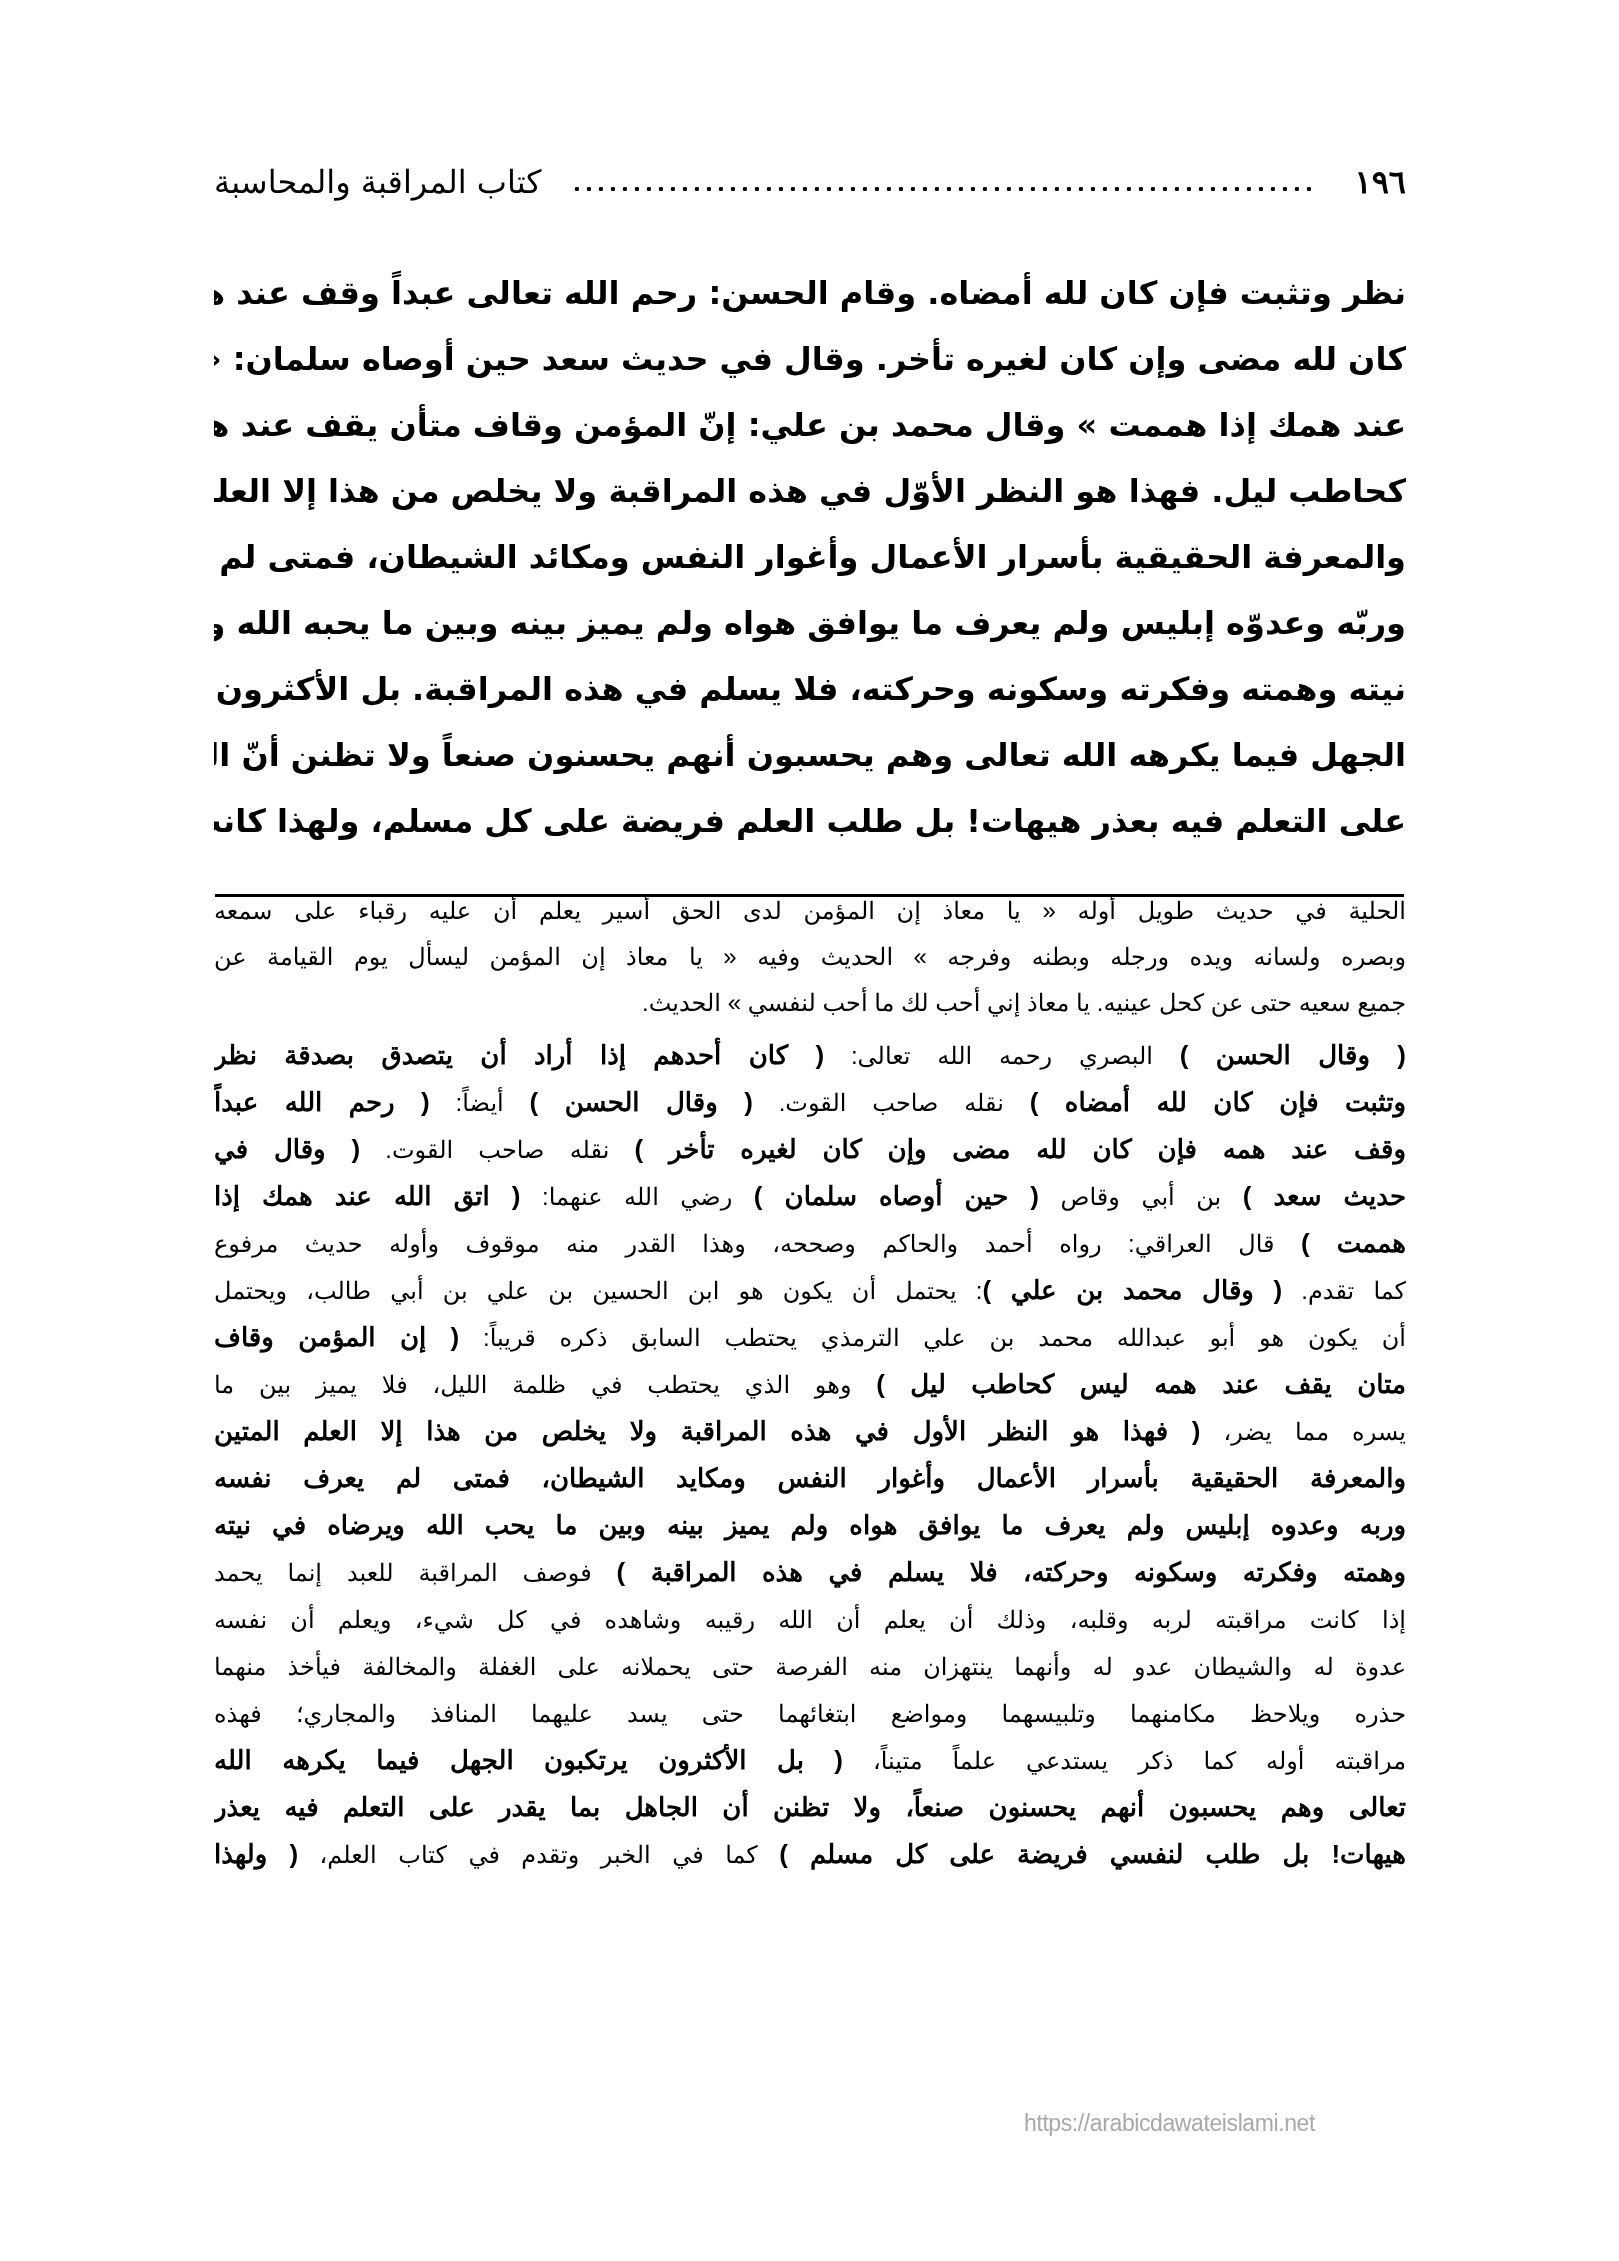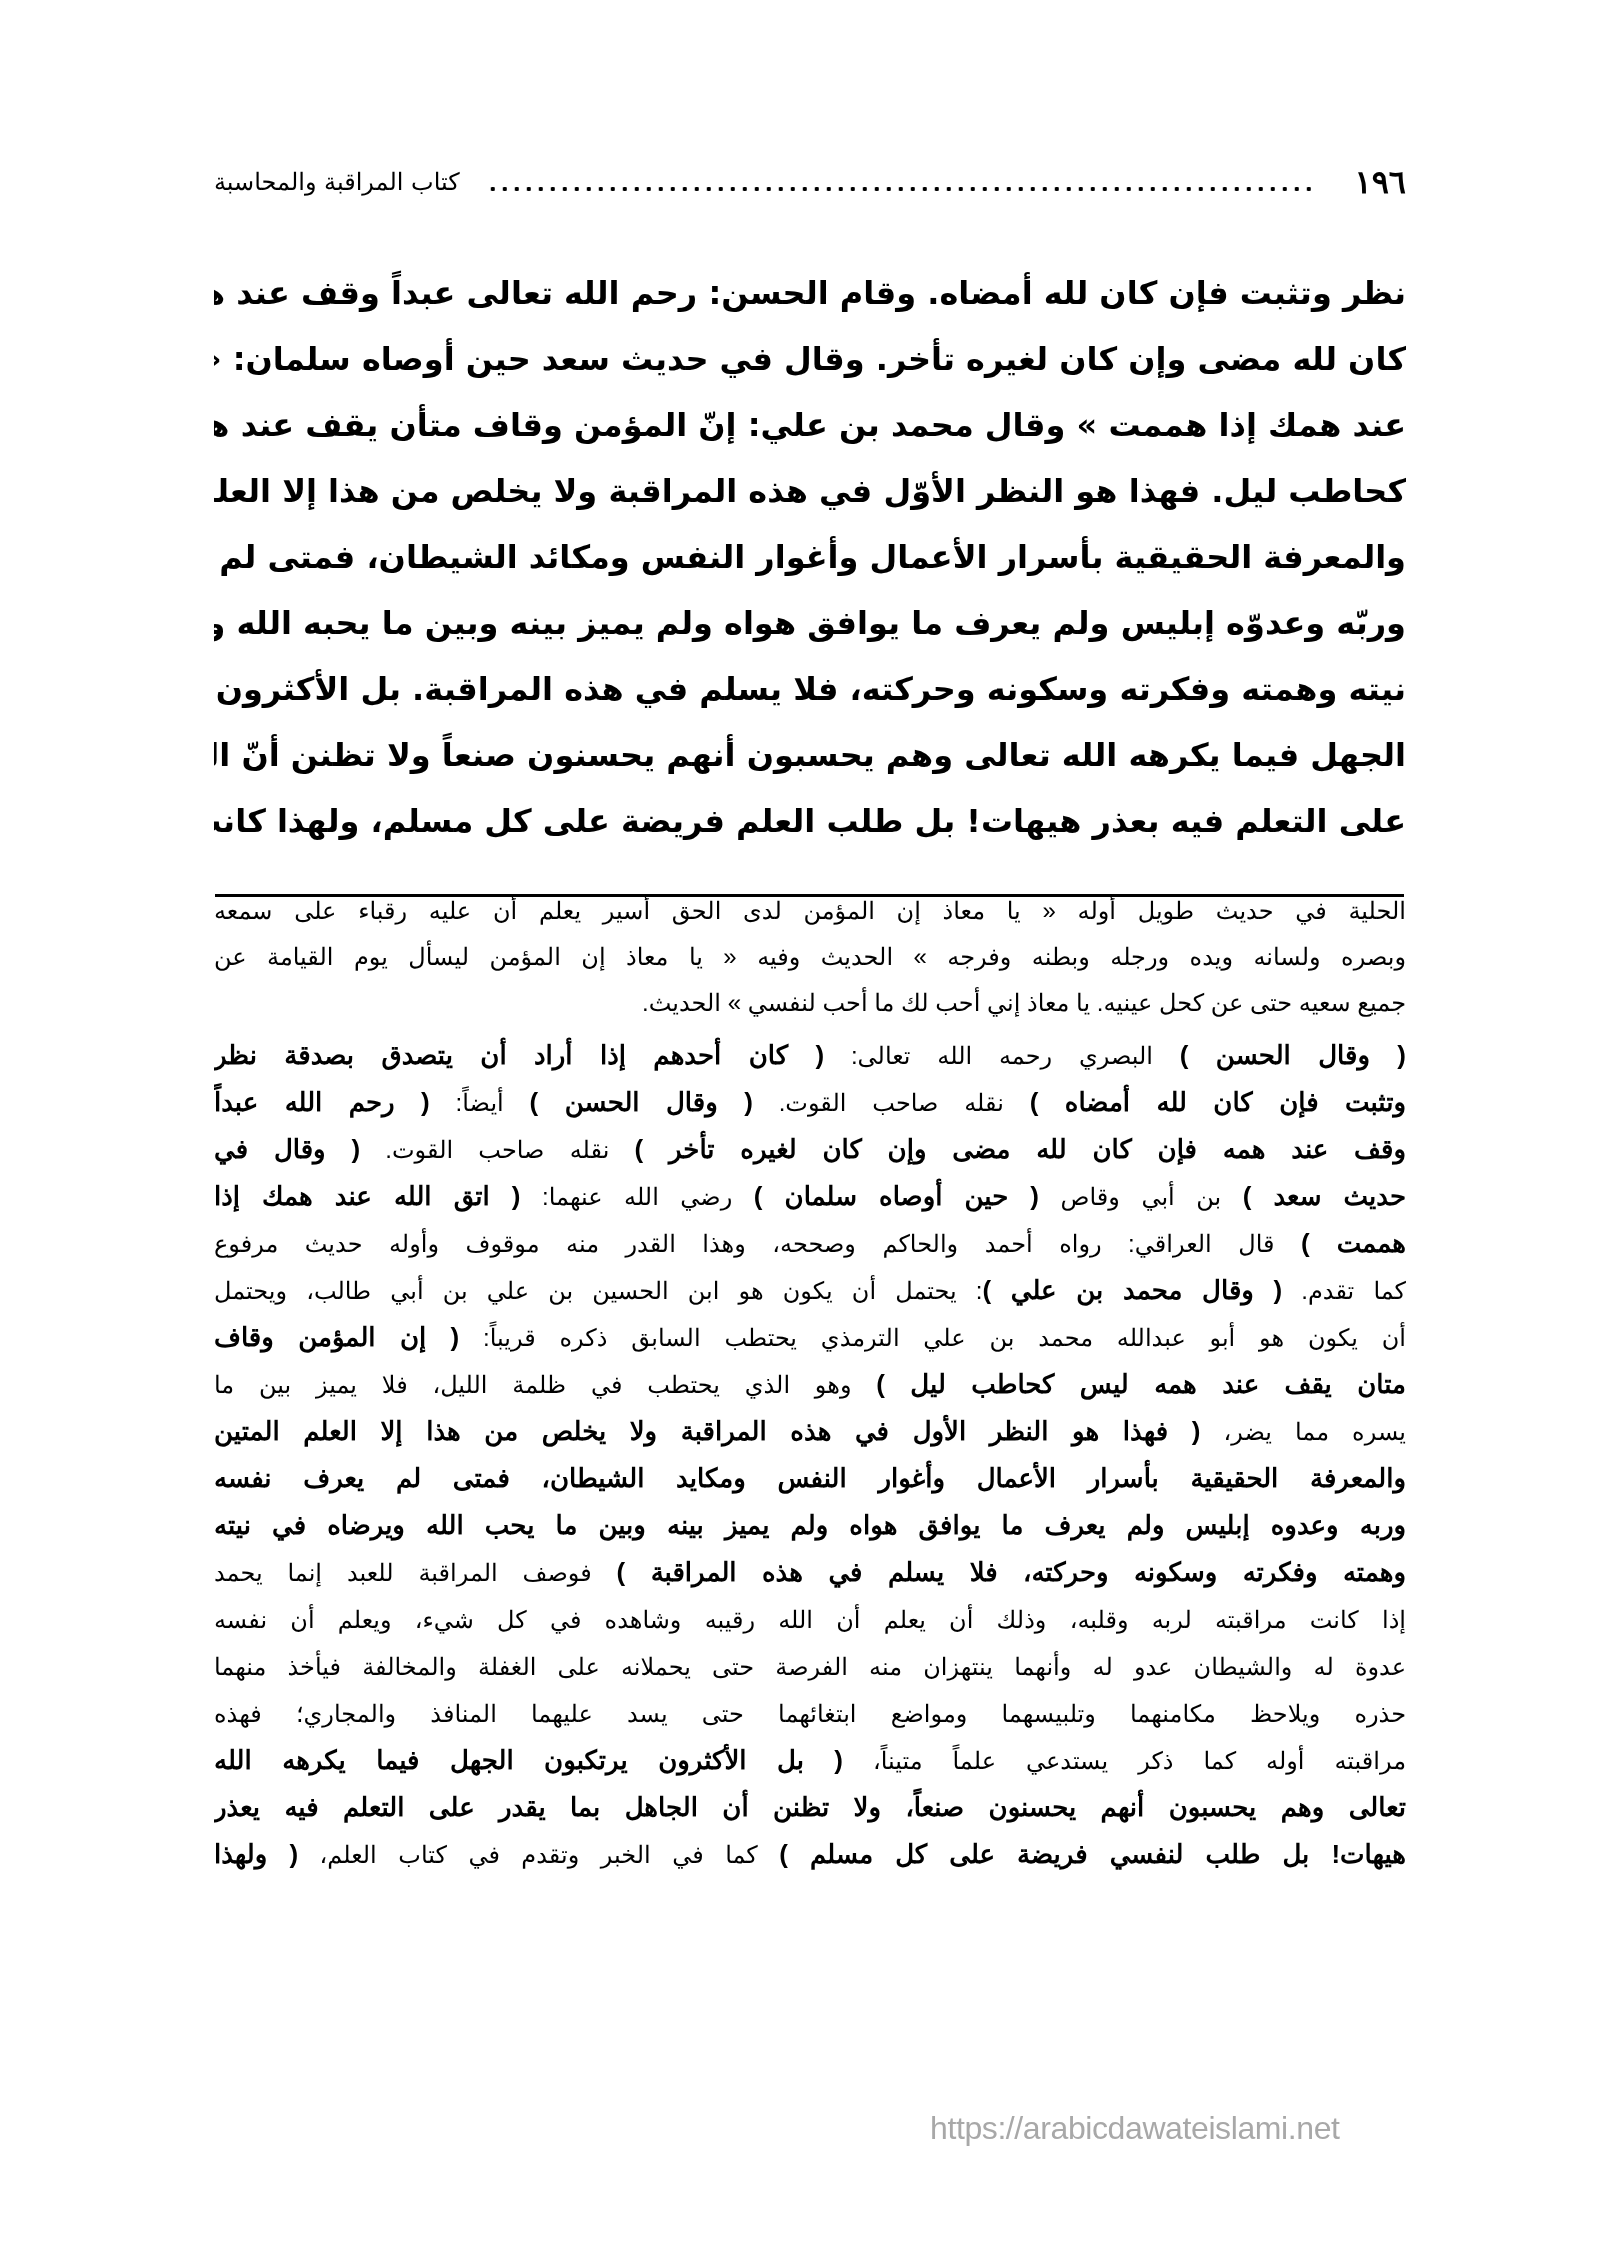--- a/index.html
+++ b/index.html
@@ -43,21 +43,21 @@
       flex: 1;
       height: 6.4px;
       margin-top: 14.4px;
       background-image: radial-gradient(circle, #000 2.1px, transparent 2.4px);
       background-size: 12px 6.4px;
       background-repeat: repeat-x;
       background-position: right center;
       margin-left: 27px;
     }
     .book-title {
-      font-size: 24px;
+      font-size: 32px;
       white-space: nowrap;
       font-family: "DejaVu Serif", serif;
     }
 
     
     .main-text {
       position: absolute;
       left: 214px;
       top: 260px;
       width: 1192px;
@@ -114,23 +114,23 @@
     }
     .commentary b { font-weight: bold; font-size: 26px; }
     .gap { height: 6.4px; }
 
     
     .watermark {
       position: absolute;
       left: 930px;
       top: 2110px;
       width: 479px;
-      text-align: left;
+      text-align: center;
       font-family: "Liberation Sans", sans-serif;
-      font-size: 32px;
+      font-size: 23px;
       color: #a8a8a8;
       letter-spacing: -0.4px;
     }
   </style>
 </head>
 <body>
 
 <div class="page">
 
   <div class="running-header">

